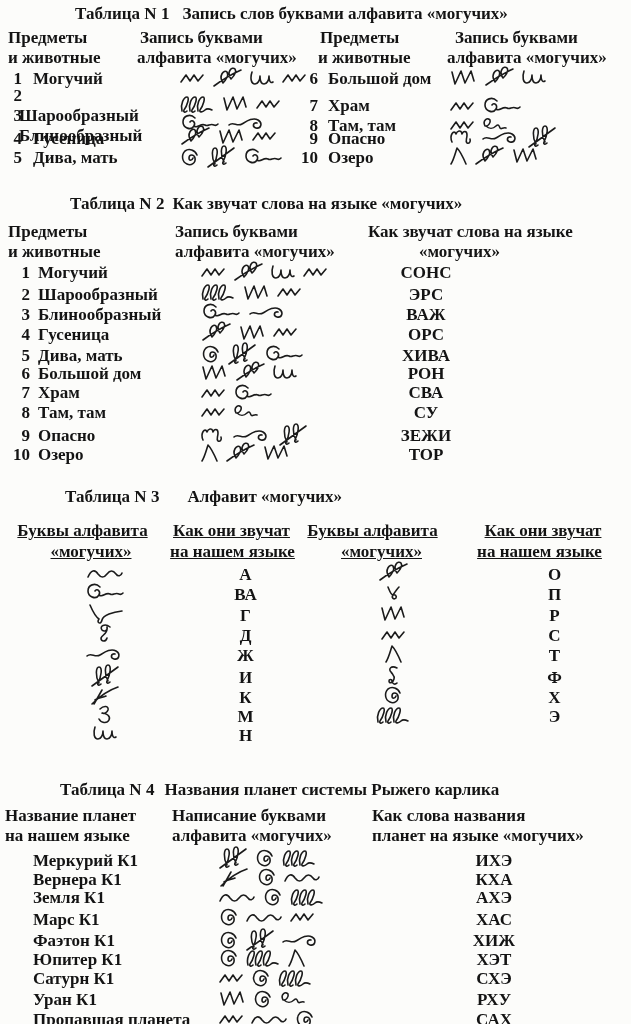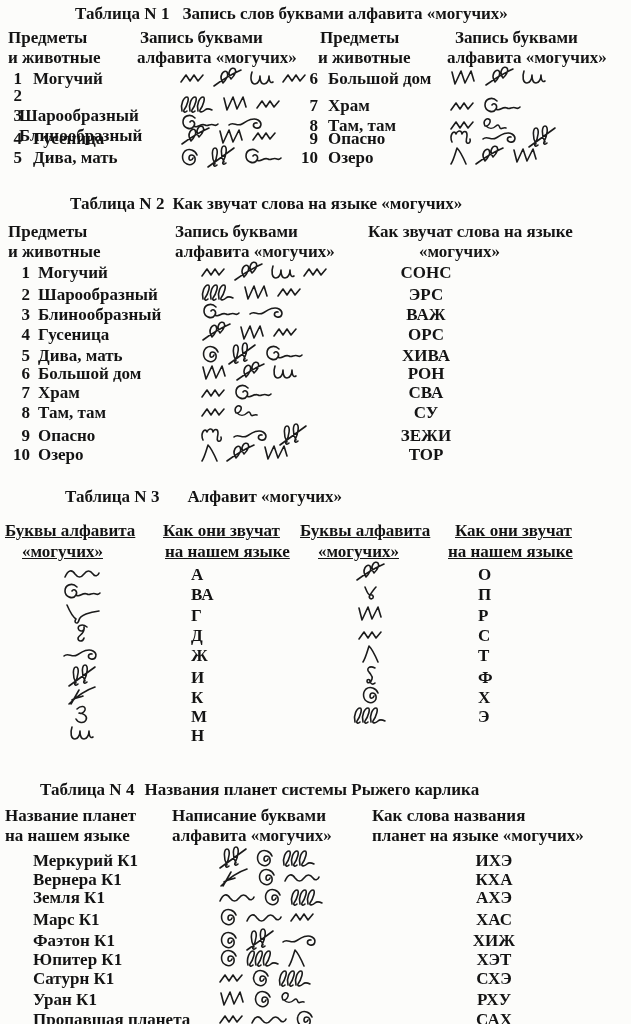--- a/index.html
+++ b/index.html
@@ -3,27 +3,27 @@
 <meta charset="utf-8">
 <style>
   html,body{margin:0;padding:0;background:#e8e8e6;}
   .page{
     position:relative;width:631px;height:1024px;margin:0 auto;
     background:#fcfcfa;color:#141414;overflow:hidden;
     font-family:"Liberation Serif","DejaVu Serif",serif;
     font-weight:700;font-size:17px;
   }
   section{position:absolute;left:0;width:100%;}
-  #t1{top:4px;} #t2{top:194px;} #t3{top:487px;} #t4{top:780px;}
+  #t1{top:4px;} #t2{top:194px;} #t3{top:487px;text-align:center;} #t4{top:780px;}
 
   .ttl{display:flex;align-items:flex-start;height:22px;font-size:17px;white-space:nowrap;}
   #t1 .ttl{padding-left:75px;gap:13px;}
   #t2 .ttl{padding-left:70px;gap:8px;}
   #t3 .ttl{padding-left:65px;gap:28px;}
-  #t4 .ttl{padding-left:40px;gap:10px;}
+  #t4 .ttl{padding-left:60px;gap:10px;}
 
   .hrow .hc{display:flex;flex-direction:column;}
   .hrow span{display:block;white-space:nowrap;}
 
   
   .g1{display:grid;grid-template-columns:129px 163px 147px 1fr;margin-left:8px;align-items:center;}
   #t1 .hrow{margin-top:2px;}
   #t1 .hrow span{line-height:19.5px;}
   #t1 .hrow .hc:nth-child(2) .l1{padding-left:3px;}
   #t1 .hrow .hc:nth-child(3) .l1{padding-left:20px;}

